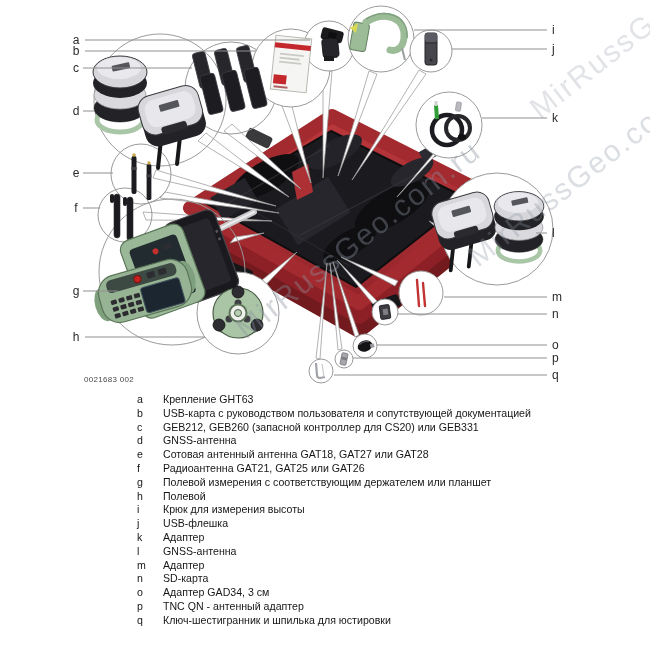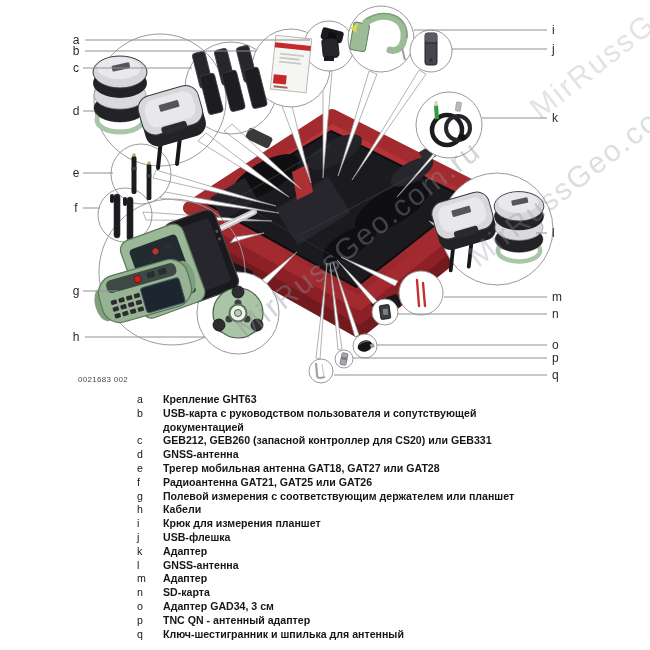--- a/index.html
+++ b/index.html
@@ -1,24 +1,24 @@
 <!DOCTYPE html>
 <html><head>
 <meta charset="utf-8">
 <style>
   html,body{margin:0;padding:0;background:#fff;}
   .stage{position:relative;width:650px;height:650px;background:#fff;overflow:hidden;
          font-family:"Liberation Sans",sans-serif;}
   .stage svg{position:absolute;left:0;top:0;}
-  .fignum{position:absolute;left:78px;top:375px;font-size:8px;color:#4a4a4a;letter-spacing:.3px;}
+  .fignum{position:absolute;left:84px;top:375px;font-size:8px;color:#4a4a4a;letter-spacing:.3px;}
   .legend{position:absolute;left:137px;top:393px;width:404px;font-size:10.6px;
           line-height:13.8px;color:#161616;}
   .lrow{display:flex;}
   .ll{width:26px;flex:none;}
-  .lt{flex:1;font-weight:bold;}
+  .lt{flex:1;}
   .dletter{font-size:12px;fill:#2a2a2a;}
   .lead{stroke:#8f8f8f;stroke-width:1;}
   .balloon{fill:#ffffff;stroke:#9a9a9a;stroke-width:1;}
   .arc{fill:none;stroke:#9a9a9a;stroke-width:1;}
   .wedge{fill:#ffffff;stroke:#9a9a9a;stroke-width:.75;}
   .wm{fill:#8a93a0;font-size:30px;letter-spacing:2px;font-family:"Liberation Sans",sans-serif;}
 </style>
 </head>
 <body>
 
@@ -349,37 +349,37 @@
   <div class="lrow">
         <span class="ll">c</span>
         <span class="lt">GEB212, GEB260 (запасной контроллер для CS20) или GEB331</span>
       </div>
   <div class="lrow">
         <span class="ll">d</span>
         <span class="lt">GNSS-антенна</span>
       </div>
   <div class="lrow">
         <span class="ll">e</span>
-        <span class="lt">Трегер мобильная антенна GAT18, GAT27 или GAT28</span>
+        <span class="lt">Сотовая антенный антенна GAT18, GAT27 или GAT28</span>
       </div>
   <div class="lrow">
         <span class="ll">f</span>
         <span class="lt">Радиоантенна GAT21, GAT25 или GAT26</span>
       </div>
   <div class="lrow">
         <span class="ll">g</span>
         <span class="lt">Полевой измерения с соответствующим держателем или планшет</span>
       </div>
   <div class="lrow">
         <span class="ll">h</span>
-        <span class="lt">Кабели</span>
+        <span class="lt">Полевой</span>
       </div>
   <div class="lrow">
         <span class="ll">i</span>
-        <span class="lt">Крюк для измерения планшет</span>
+        <span class="lt">Крюк для измерения высоты</span>
       </div>
   <div class="lrow">
         <span class="ll">j</span>
         <span class="lt">USB-флешка</span>
       </div>
   <div class="lrow">
         <span class="ll">k</span>
         <span class="lt">Адаптер</span>
       </div>
   <div class="lrow">
@@ -397,17 +397,17 @@
   <div class="lrow">
         <span class="ll">o</span>
         <span class="lt">Адаптер GAD34, 3 см</span>
       </div>
   <div class="lrow">
         <span class="ll">p</span>
         <span class="lt">TNC QN - антенный адаптер</span>
       </div>
   <div class="lrow">
         <span class="ll">q</span>
-        <span class="lt">Ключ-шестигранник и шпилька для антенный</span>
+        <span class="lt">Ключ-шестигранник и шпилька для юстировки</span>
       </div>
 </div>
 
 </div>
 
 </body></html>

